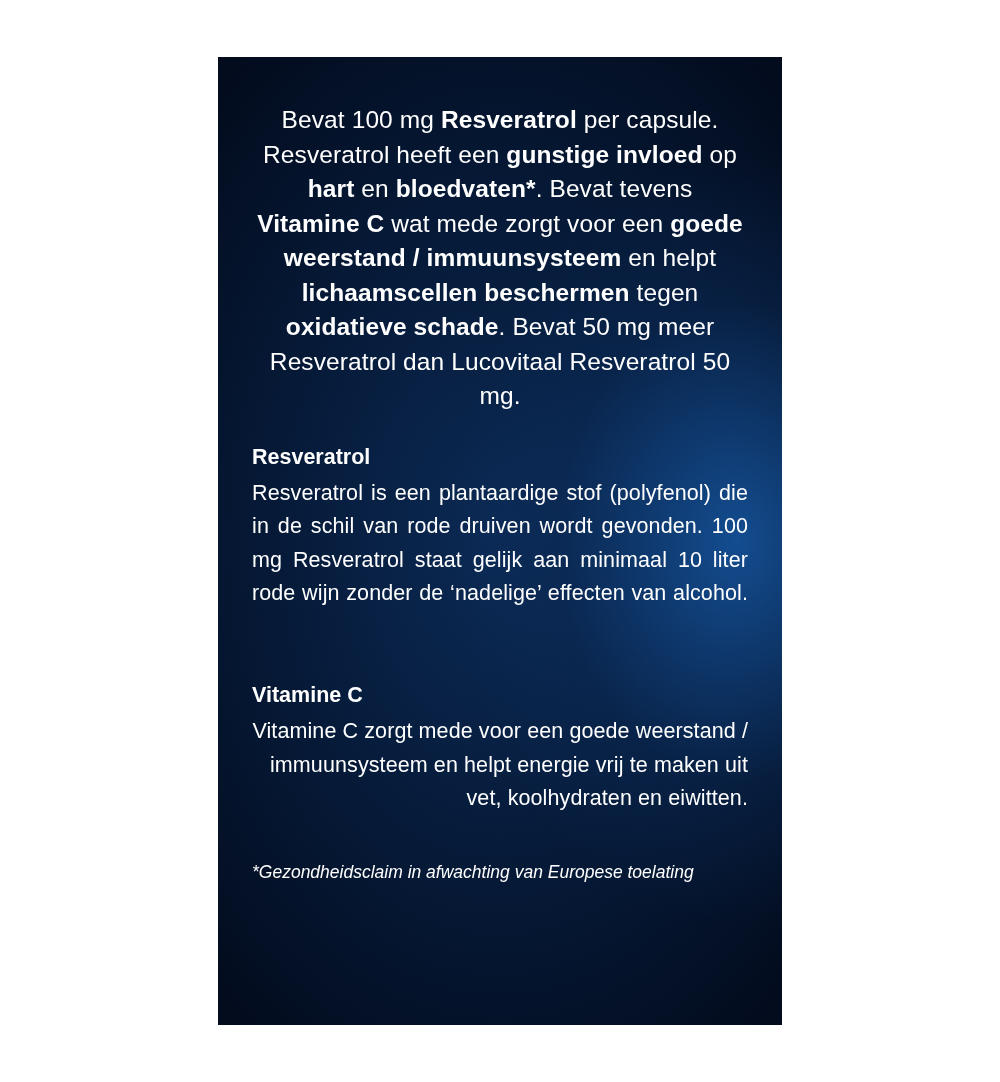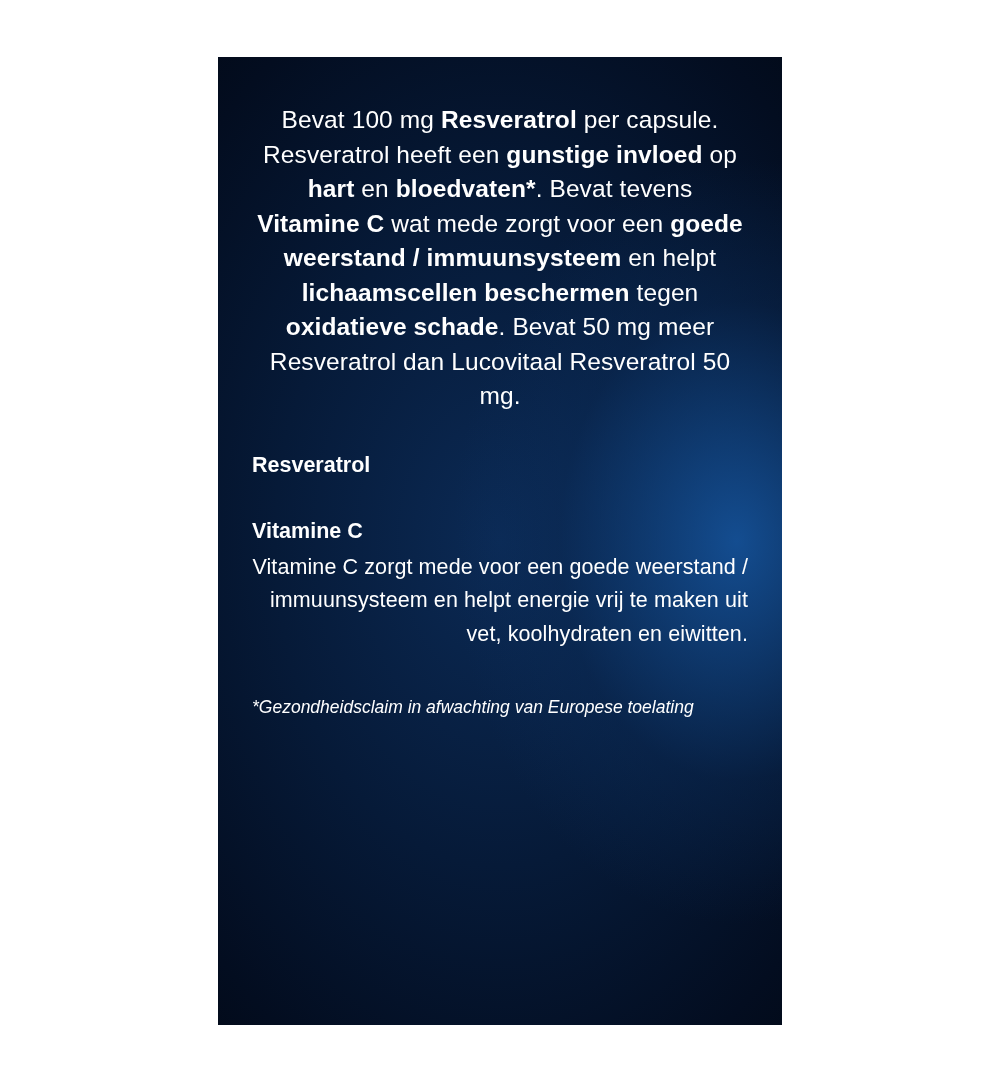--- a/index.html
+++ b/index.html
@@ -32,21 +32,21 @@
 
   .block {
     margin: 0 0 26px 0;
   }
 
   .intro {
     text-align: center;
     font-size: 24.5px;
     line-height: 34.5px;
     letter-spacing: 0.1px;
-    margin: 0 2px 36px 2px;
+    margin: 0 2px 28px 2px;
   }
   .intro b { font-weight: 700; }
 
   .sec-title {
     font-size: 21.5px;
     font-weight: 700;
     line-height: 30px;
     margin: 0 0 5px 0;
   }
 
@@ -79,20 +79,21 @@
 </style>
 </head>
 <body>
 
 <div id="panel">
 
   <p class="intro"><span>Bevat 100 mg </span><b>Resveratrol</b><span> per capsule. Resveratrol heeft een </span><b>gunstige invloed</b><span> op </span><b>hart</b><span> en </span><b>bloedvaten*</b><span>. Bevat tevens </span><b>Vitamine C</b><span> wat mede zorgt voor een </span><b>goede weerstand / immuunsysteem</b><span> en helpt </span><b>lichaamscellen beschermen</b><span> tegen </span><b>oxidatieve schade</b><span>.  Bevat 50 mg meer Resveratrol dan Lucovitaal Resveratrol 50 mg.</span></p>
 
   <div class="block gap-lg">
     <div class="sec-title">Resveratrol</div>
+    <p class="para justify">Resveratrol is een plantaardige stof (polyfenol) die in de schil van rode druiven wordt gevonden. 100 mg Resveratrol staat gelijk aan minimaal 10 liter rode wijn zonder de  ‘nadelige’ effecten van alcohol.</p>
   </div>
 
   <div class="block gap-md">
     <div class="sec-title">Vitamine C</div>
     <p class="para left">Vitamine C zorgt mede voor een goede weerstand / immuunsysteem en helpt energie vrij te maken uit vet, koolhydraten en eiwitten.</p>
   </div>
 
 
   <p class="footnote spacer-note">*Gezondheidsclaim in afwachting van Europese toelating</p>
 

